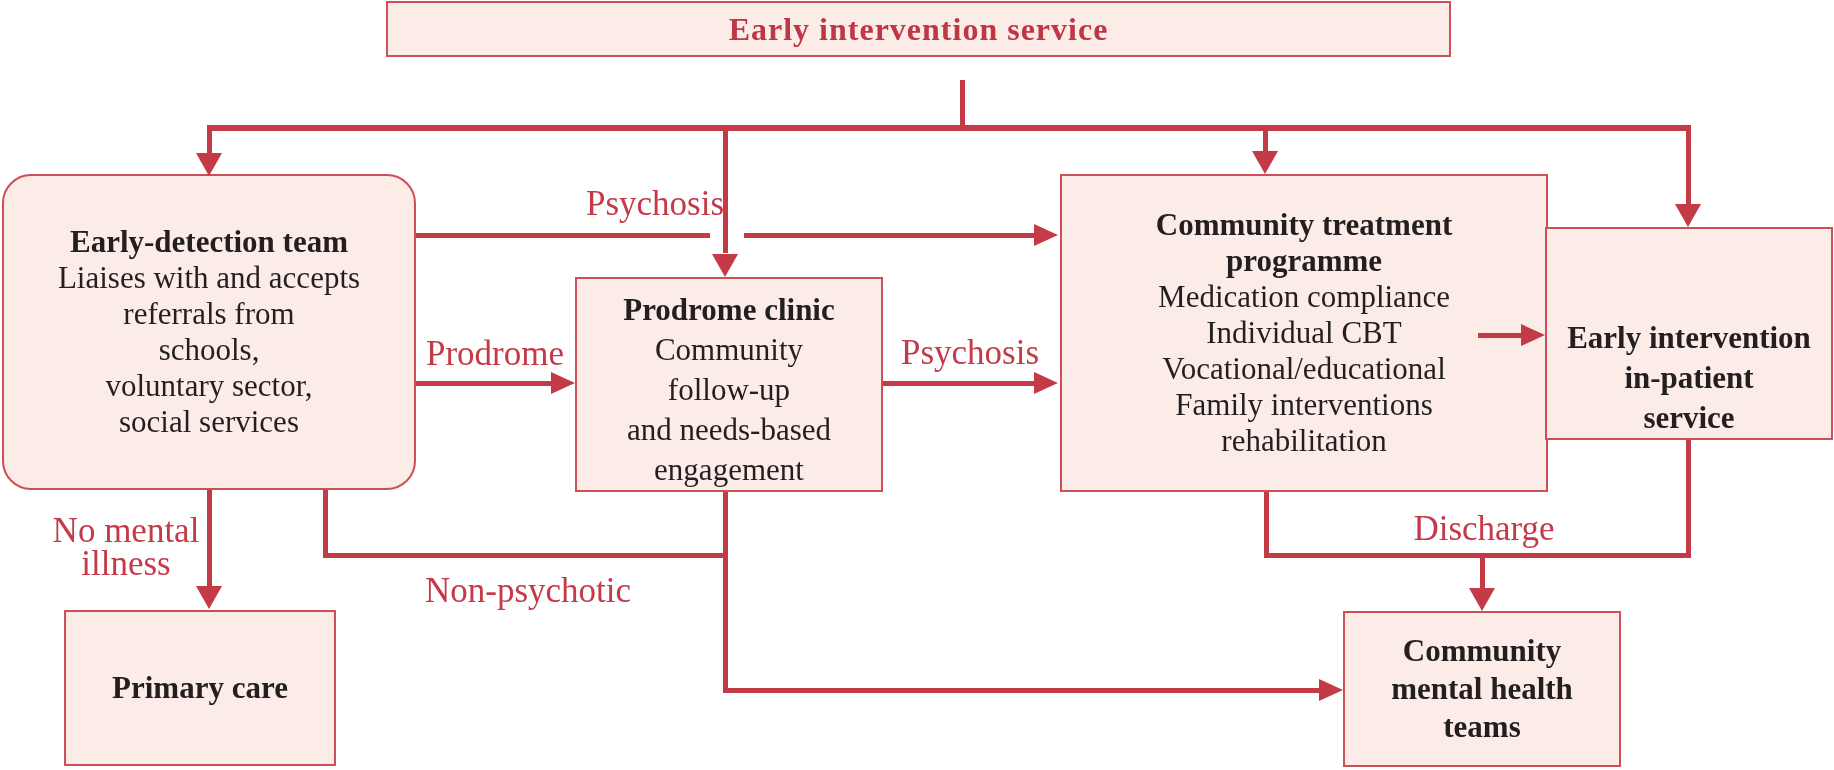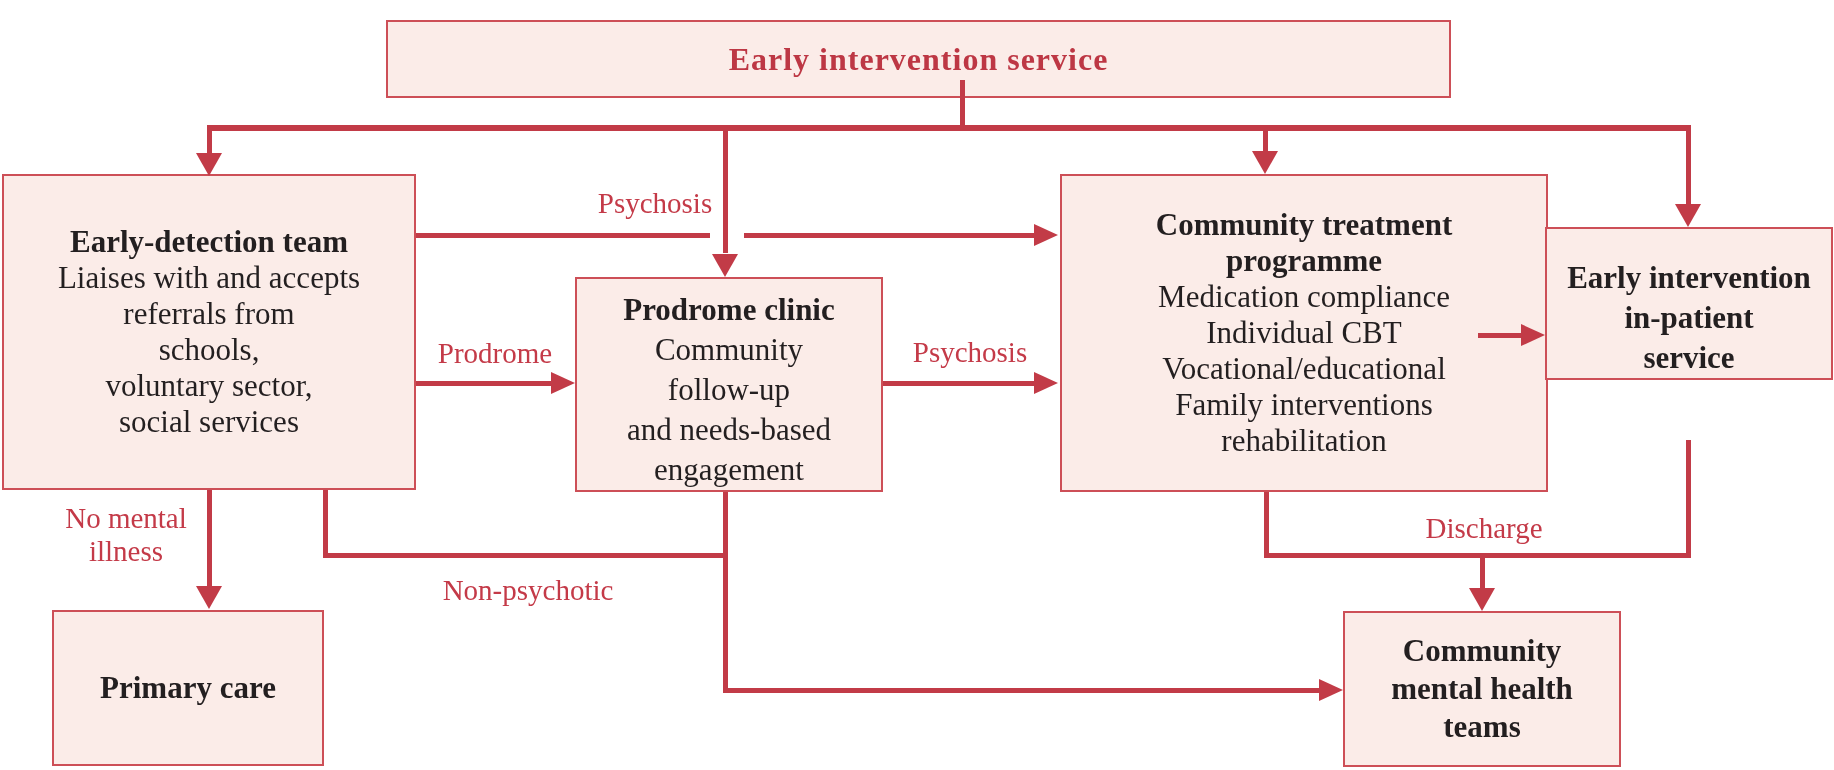--- a/index.html
+++ b/index.html
@@ -45,37 +45,37 @@
   }
   .arr-right{
     position:absolute;width:0;height:0;
     border-top:11px solid transparent;
     border-bottom:11px solid transparent;
     border-left:24px solid var(--arrow);
   }
   .edge-label{
     position:absolute;
     color:var(--label-text);
-    font-size:29px;
+    font-size:35px;
     text-align:center;
     line-height:33px;
     white-space:nowrap;
   }
   .edge-label div{white-space:nowrap;}
-  .lh36{line-height:36px;}
+  .lh36{line-height:36px;border-radius:29px;}
   .lh36c{line-height:36px;}
   .lh40{line-height:40px;justify-content:flex-end;}
   .lh38{line-height:38px;}
 </style>
 </head>
 <body>
 
 <div class="canvas">
 
-  <div class="box title-box" style="left:386px;top:20px;width:1065px;height:78px">
+  <div class="box title-box" style="left:386px;top:1px;width:1065px;height:56px">
     <div>Early intervention service</div>
   </div>
 
   <div class="box lh36" style="left:2px;top:174px;width:414px;height:316px">
     <div class="bold">Early-detection team</div>
     <div>Liaises with and accepts</div>
     <div>referrals from</div>
     <div>schools,</div>
     <div>voluntary sector,</div>
     <div>social services</div>
@@ -92,27 +92,27 @@
   <div class="box lh36c" style="left:1060px;top:174px;width:488px;height:318px">
     <div class="bold">Community treatment</div>
     <div class="bold">programme</div>
     <div>Medication compliance</div>
     <div>Individual CBT</div>
     <div>Vocational/educational</div>
     <div>Family interventions</div>
     <div>rehabilitation</div>
   </div>
 
-  <div class="box lh40" style="left:1545px;top:227px;width:288px;height:153px;font-weight:bold">
+  <div class="box lh40" style="left:1545px;top:227px;width:288px;height:213px;font-weight:bold">
     <div>Early intervention</div>
     <div>in-patient</div>
     <div>service</div>
   </div>
 
-  <div class="box" style="left:52px;top:610px;width:272px;height:156px;font-weight:bold">
+  <div class="box" style="left:64px;top:610px;width:272px;height:156px;font-weight:bold">
     <div>Primary care</div>
   </div>
 
   <div class="box lh38" style="left:1343px;top:611px;width:278px;height:156px;font-weight:bold">
     <div>Community</div>
     <div>mental health</div>
     <div>teams</div>
   </div>
 
   <div class="vline" style="left:960px;top:80px;height:46px"></div>
@@ -158,21 +158,21 @@
   <div class="hline" style="left:1264px;top:553px;width:427px"></div>
   <div class="vline" style="left:1480px;top:558px;height:31px"></div>
   <div class="arr-down" style="left:1469px;top:588px"></div>
 
   <div class="edge-label" style="left:530px;top:187px;width:250px">Psychosis</div>
 
   <div class="edge-label" style="left:370px;top:337px;width:250px">Prodrome</div>
 
   <div class="edge-label" style="left:845px;top:336px;width:250px">Psychosis</div>
 
-  <div class="edge-label" style="left:16px;top:502px;width:220px">
+  <div class="edge-label" style="left:16px;top:514px;width:220px">
     <div>No mental</div>
     <div>illness</div>
   </div>
 
   <div class="edge-label" style="left:378px;top:574px;width:300px">
     <div>Non-psychotic</div>
   </div>
 
   <div class="edge-label" style="left:1359px;top:512px;width:250px">Discharge</div>
 

